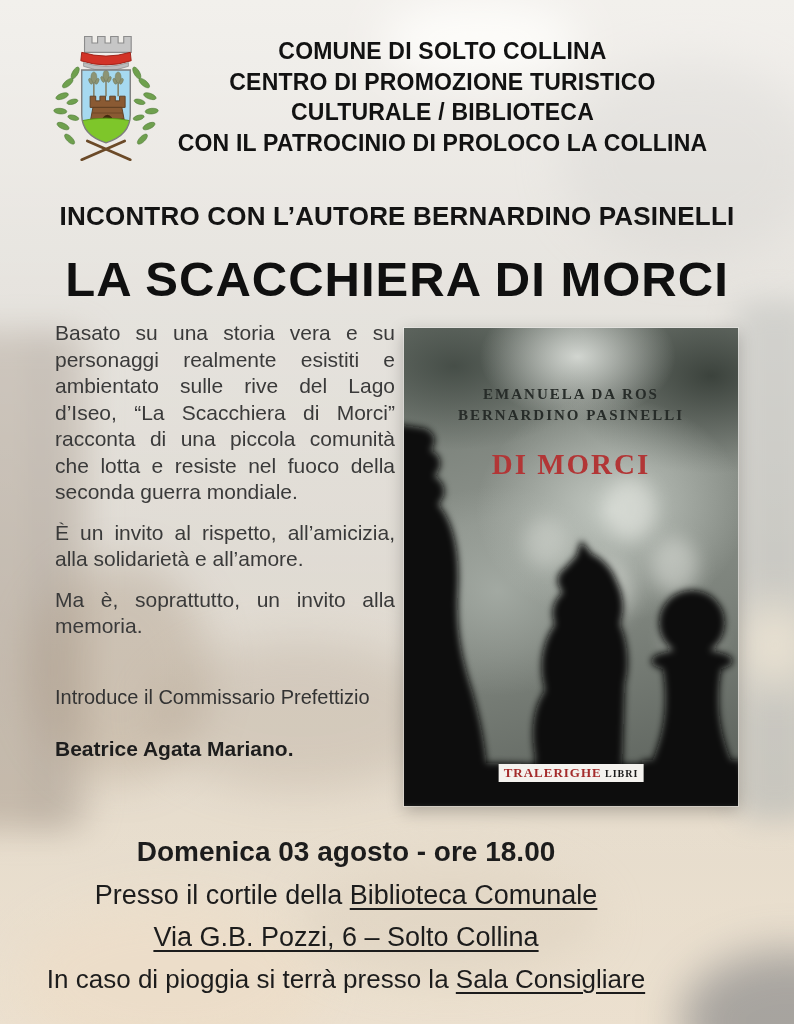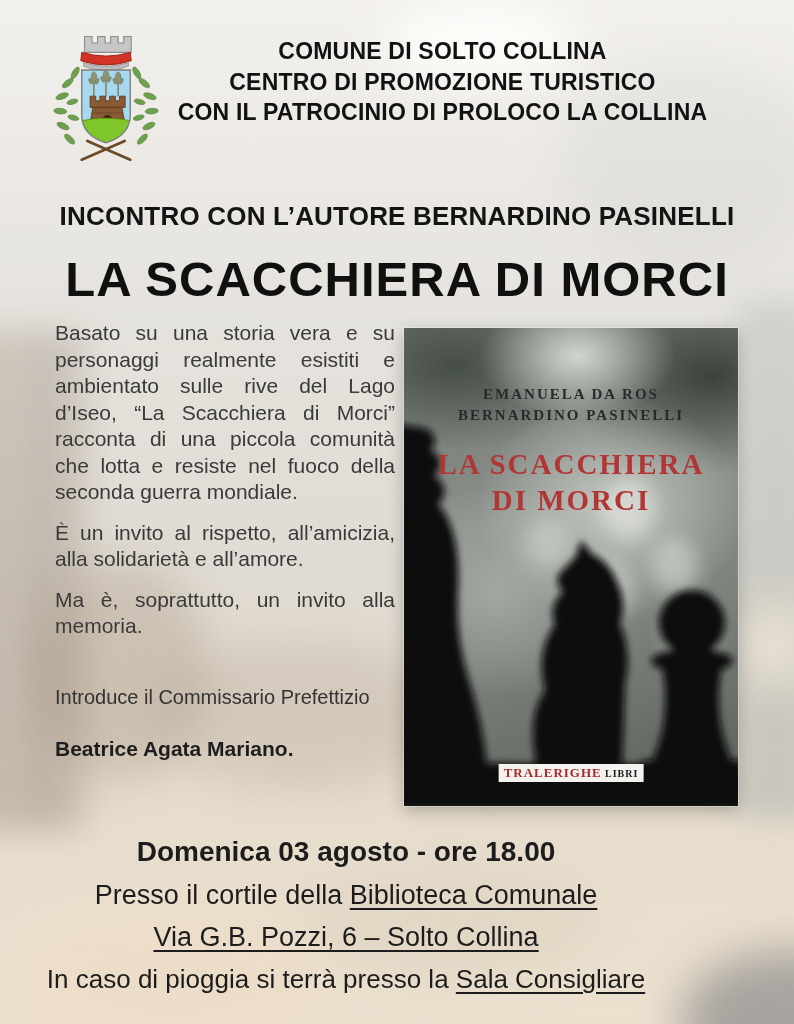--- a/index.html
+++ b/index.html
@@ -153,20 +153,21 @@
       <path d="M56.5,100 v-5 q5,-6 10,0 v5 z" fill="#44290f"></path>
 
       <path d="M30,99 Q60,92 90,99 L90,126 L30,126 Z" fill="#7ec62a" stroke="#5a9a14" stroke-width="1"></path>
     </g>
     <path d="M34,44 H86 V92 Q86,114 60,122 Q34,114 34,92 Z" fill="none" stroke="#7d7d7d" stroke-width="1.5"></path>
   </svg>
 
   <div class="hdr">
     <div>COMUNE DI SOLTO COLLINA</div>
     <div>CENTRO DI PROMOZIONE TURISTICO</div>
+    <div>CULTURALE / BIBLIOTECA</div>
     <div>CON IL PATROCINIO DI PROLOCO LA COLLINA</div>
   </div>
 
   <div class="meet">INCONTRO CON L’AUTORE BERNARDINO PASINELLI</div>
   <div class="title">LA SCACCHIERA DI MORCI</div>
 
   <div class="col">
     <p>Basato su una storia vera e su personaggi realmente esistiti e ambientato sulle rive del Lago d’Iseo, “La Scacchiera di Morci” racconta di una piccola comunità che lotta e resiste nel fuoco della seconda guerra mondiale.</p>
     <p>È un invito al rispetto, all’amicizia, alla solidarietà e all’amore.</p>
     <p>Ma è, soprattutto, un invito alla memoria.</p>
@@ -207,21 +208,20 @@
         <path d="M-6,444 Q80,428 167,440 Q250,430 340,444 L340,478 L-6,478 Z"></path>
         <rect x="-6" y="452" width="346" height="30"></rect>
       </g>
     </svg>
 
     <div class="cov-authors">
       <div>EMANUELA DA ROS</div>
       <div>BERNARDINO PASINELLI</div>
     </div>
     <div class="cov-title">
-      <div>LA SCACCHIERA</div>
       <div>DI MORCI</div>
     </div>
     <div class="badge">
       <span class="pub">TRALERIGHE</span>
       <span class="pub2">LIBRI</span>
     </div>
   </div>
 
   <div class="footer">
     <div class="f-date">Domenica 03 agosto - ore 18.00</div>

